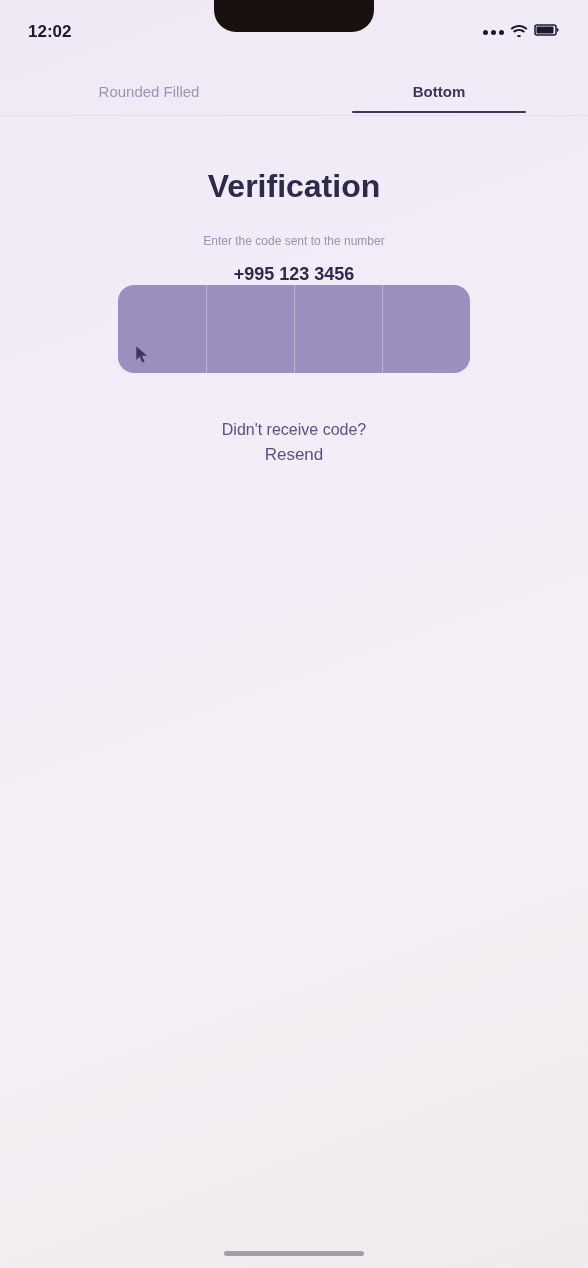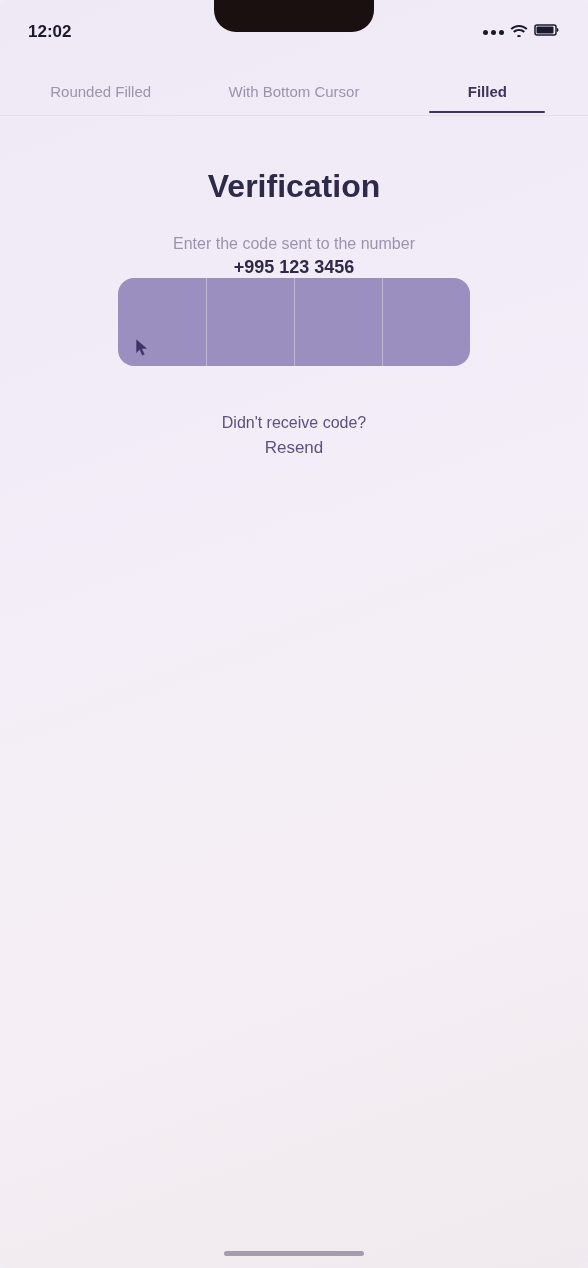--- a/index.html
+++ b/index.html
@@ -142,24 +142,24 @@
 
     .page-title {
       font-size: 32px;
       font-weight: 700;
       color: #2d2a4a;
       margin-bottom: 28px;
       text-align: center;
     }
 
     .subtitle {
-      font-size: 16px;
+      font-size: 12px;
       color: #9b93b0;
       text-align: center;
-      margin-bottom: 2px;
+      margin-bottom: 14px;
       line-height: 1.4;
     }
 
     .phone-number {
       font-size: 18px;
       color: #2d2a4a;
       font-weight: 700;
       text-align: center;
     }
 
@@ -266,25 +266,22 @@
           <path d="M23 5v4c.83-.37 1.5-1.13 1.5-2s-.67-1.63-1.5-2z" fill="#1a1a2e"></path>
         </svg>
       </span>
     </div>
   </div>
 
   <div class="tab-bar">
     <div class="tab-item">
       <span>Rounded Filled</span>
     </div>
-    <div class="tab-item">
-      <span>With Bottom Cursor</span>
-    </div>
     <div class="tab-item active">
-      <span>Filled</span>
+      <span>Bottom</span>
     </div>
   </div>
 
   <div class="main-content">
 
     <h1 class="page-title">Verification</h1>
 
     <p class="subtitle">Enter the code sent to the number</p>
 
     <p class="phone-number">+995 123 3456</p>

